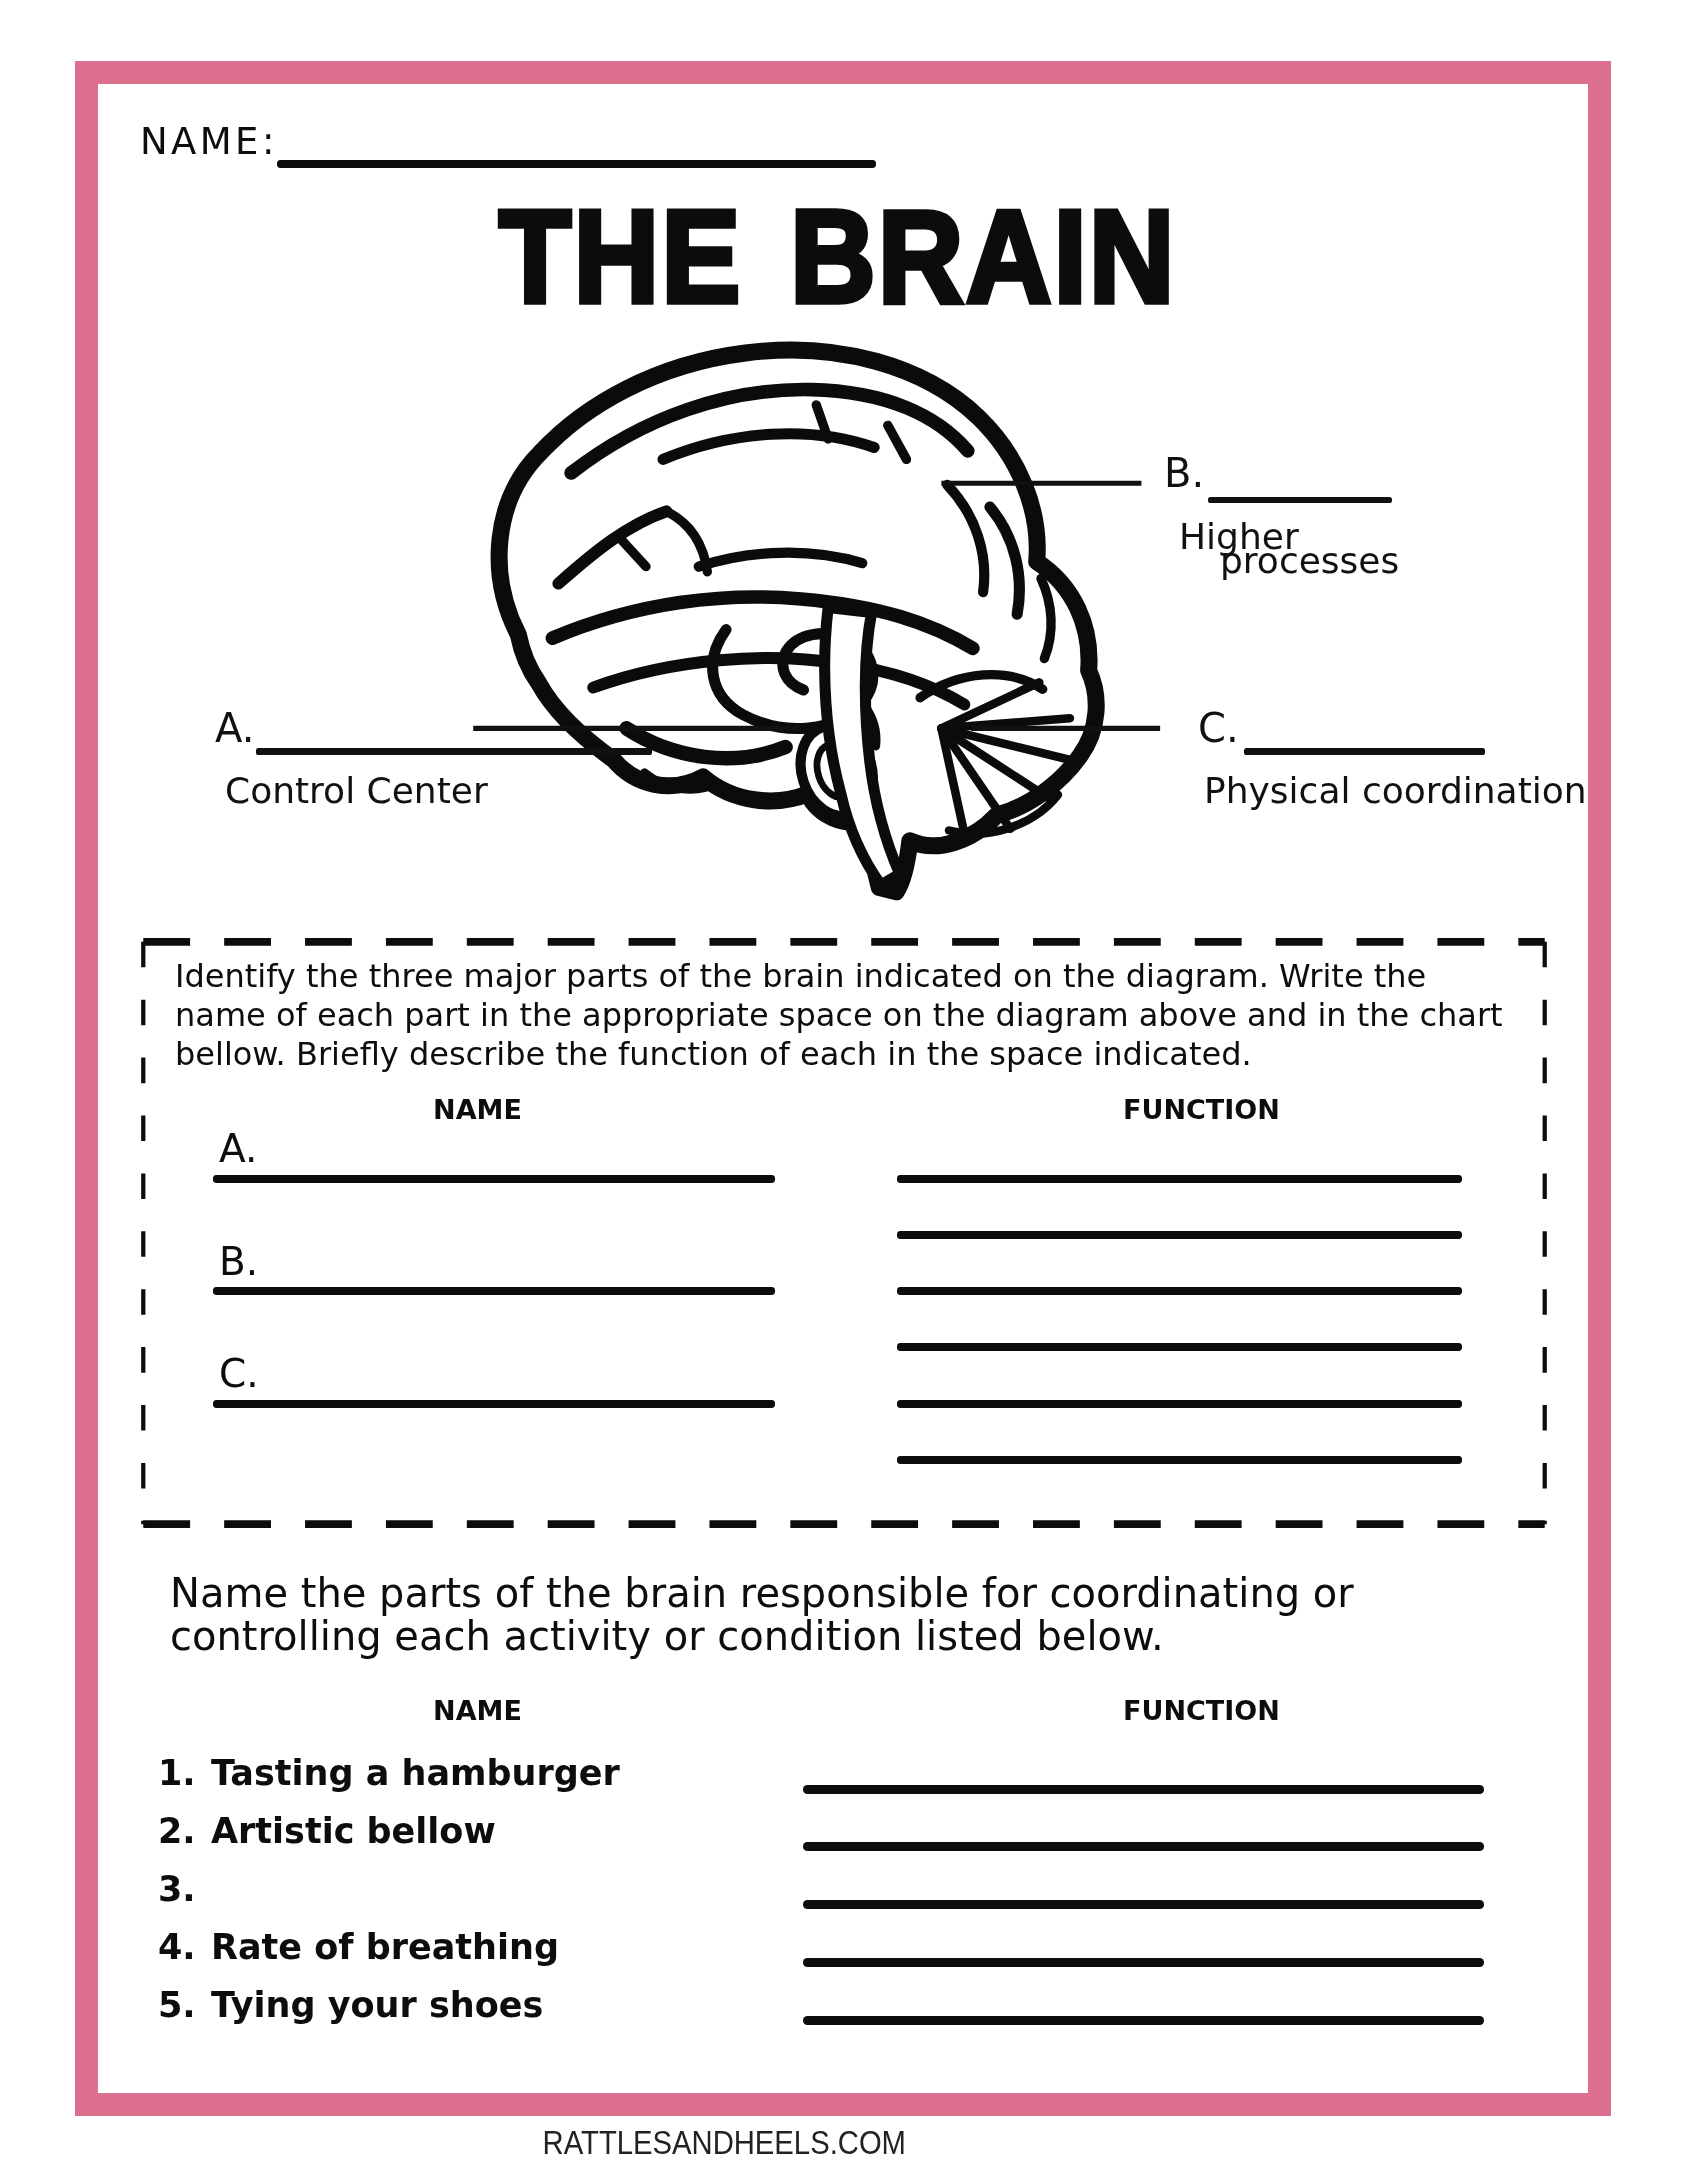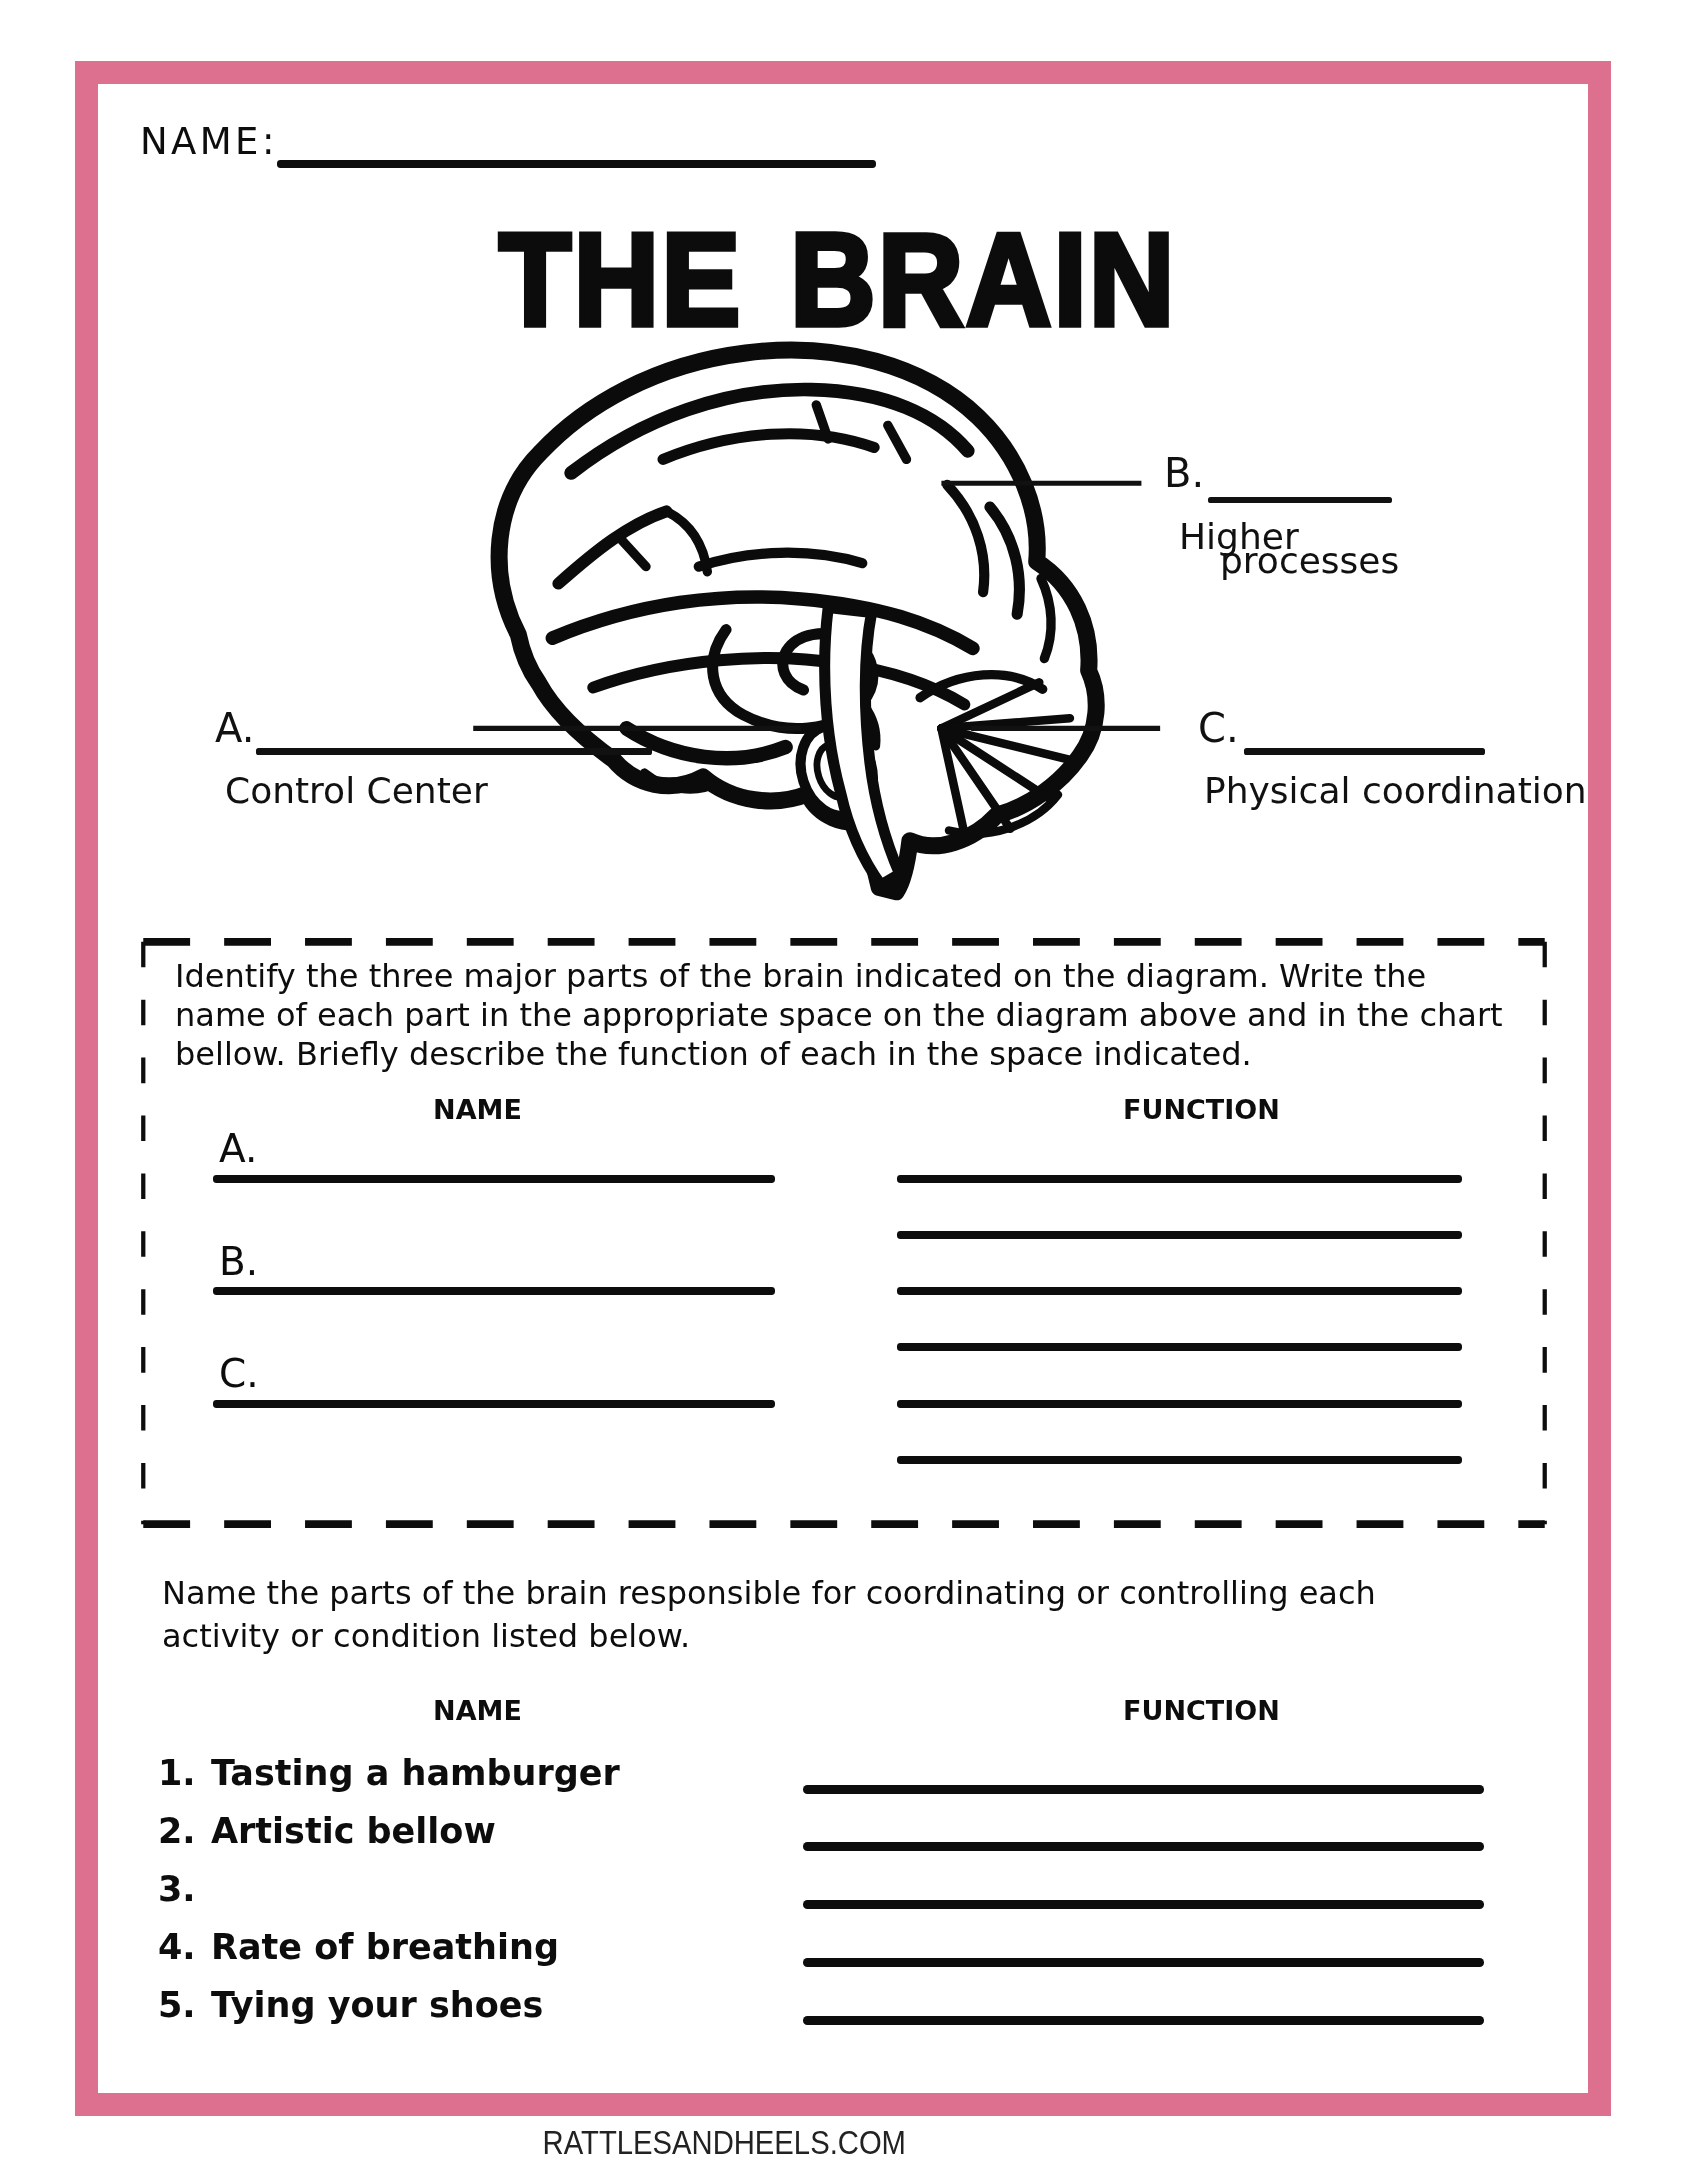--- a/index.html
+++ b/index.html
@@ -23,21 +23,21 @@
   .name-label{
     left:140px;top:120px;
     font-size:37px;letter-spacing:3.4px;
   }
   .name-underline{
     left:277px;top:160px;width:599px;height:7.7px;
     background:#0d0d0d;border-radius:3.4px;
   }
   
   .title-wrap{
-    left:0;top:203px;width:1676px;text-align:center;
+    left:0;top:180px;width:1676px;text-align:center;
   }
   .title-text{
     display:inline-block;
     font-family:"Liberation Sans",sans-serif;
     font-weight:bold;
     font-size:118px;
     letter-spacing:2.6px;
     word-spacing:12px;
     color:#0c0c0c;
     -webkit-text-stroke:5.1px #0c0c0c;
@@ -82,22 +82,22 @@
   .nline-3{top:1400px;}
   .fline{left:897px;width:565px;height:7.7px;}
   .fline-1{top:1175px;}
   .fline-2{top:1231px;}
   .fline-3{top:1287px;}
   .fline-4{top:1343px;}
   .fline-5{top:1400px;}
   .fline-6{top:1456px;}
   
   .s2-instructions{
-    left:162px;top:1572px;width:1278px;
-    font-size:32px;line-height:43px;
+    left:170px;top:1572px;width:1278px;
+    font-size:40px;line-height:43px;
   }
   .s2-name-header{left:341px;top:1695px;}
   .s2-function-header{left:1065px;top:1695px;}
   .activity{
     left:158px;width:630px;
     font-size:35px;font-weight:bold;
     display:flex;
   }
   .activity .num{display:inline-block;width:53px;flex:none;}
   .act-1{top:1753px;}

